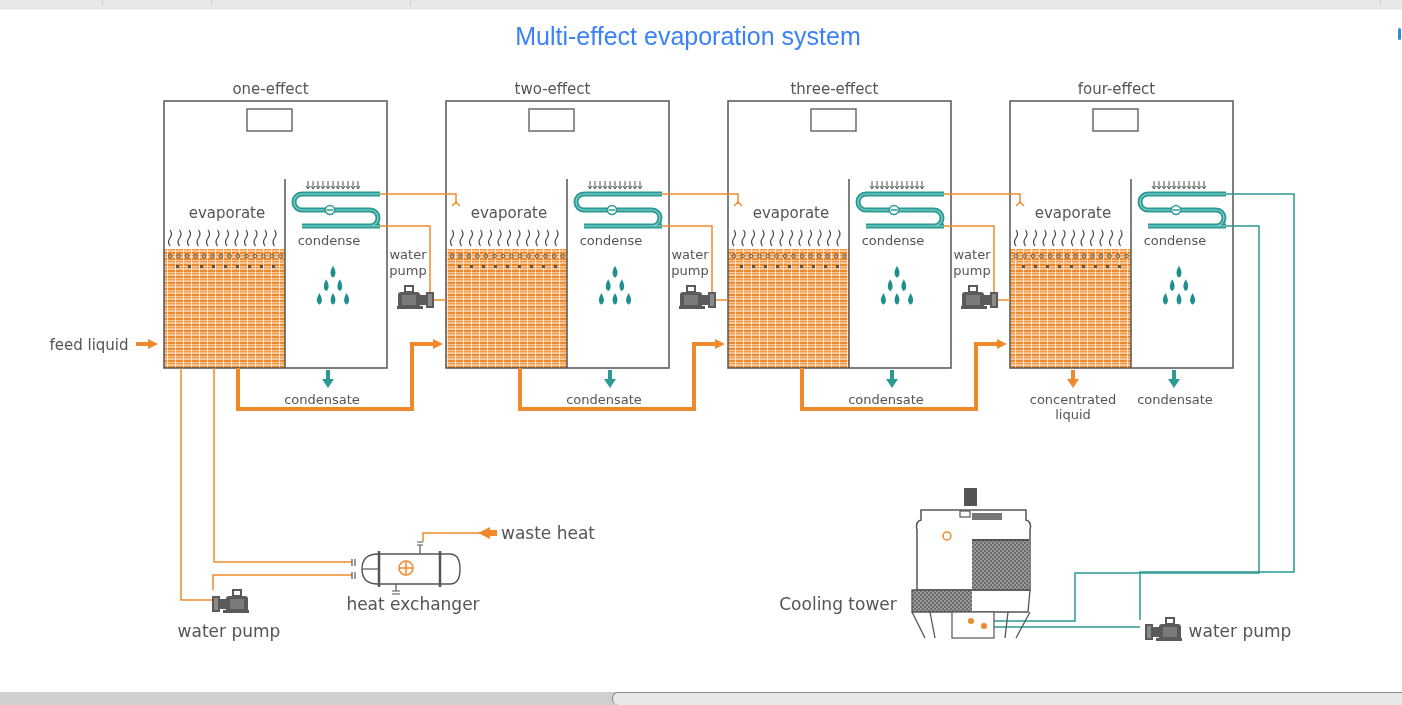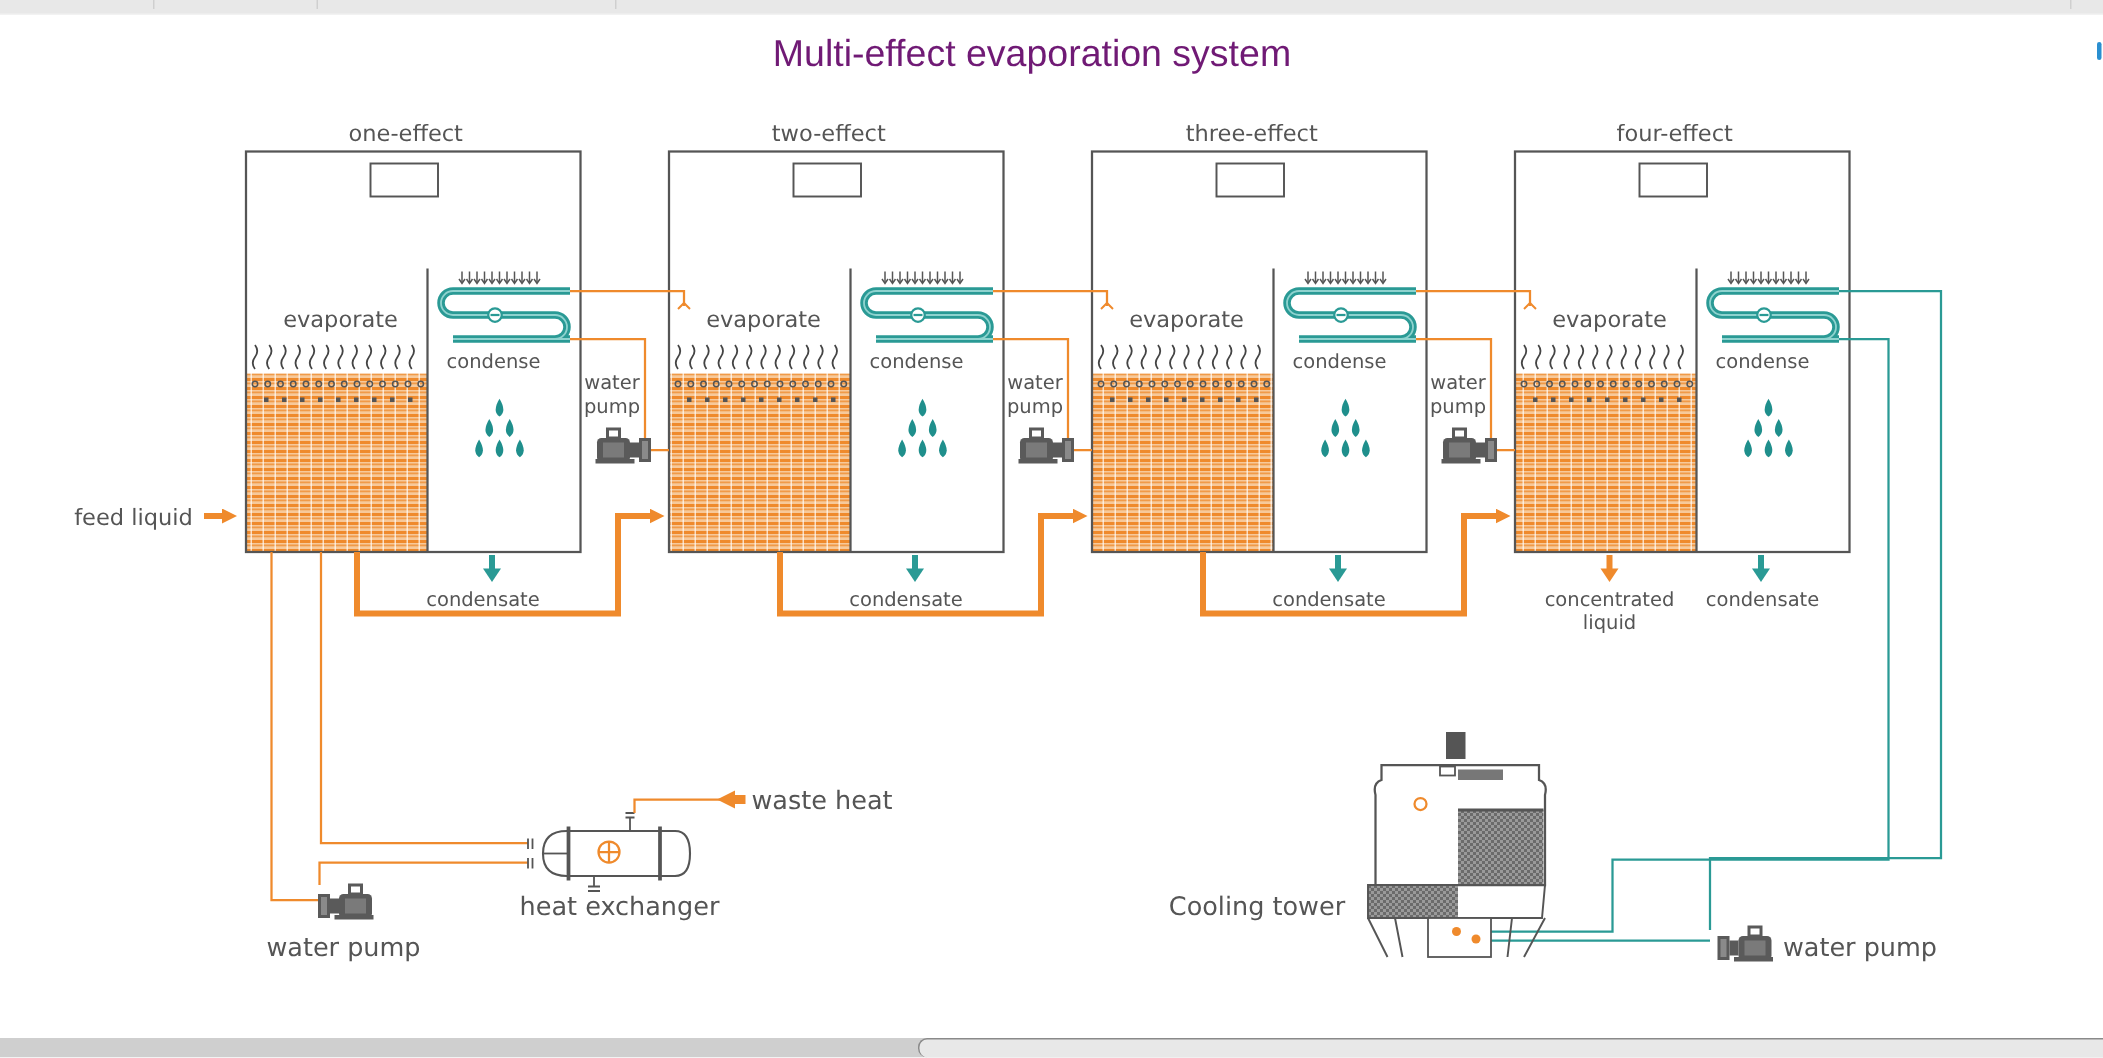--- a/index.html
+++ b/index.html
@@ -1,20 +1,20 @@
 <!DOCTYPE html>
 <html><head>
 <meta charset="utf-8">
 <style>
   html, body { margin:0; padding:0; background:#ffffff; }
   body { width:1402px; height:705px; position:relative; overflow:hidden;
          font-family:"Liberation Sans", "DejaVu Sans", sans-serif; }
   .topbar { position:absolute; left:0; top:0; width:1402px; height:9px; background:#e8e8e8; border-bottom:1px solid #f2f2f2; }
   .topbar .tick { position:absolute; top:0; width:1px; height:6px; background:#cfcfcf; }
-  .title { position:absolute; left:0; width:1376px; top:22px; text-align:center; font-size:25px; color:#701a75; }
+  .title { position:absolute; left:0; width:1376px; top:22px; text-align:center; font-size:25px; color:#3b82f6; }
   .side-marker { position:absolute; left:1398px; top:28px; width:3px; height:12px; background:#2a8fd0; border-radius:2px; }
   svg.diagram { position:absolute; left:0; top:0; }
   .bottombar { position:absolute; left:0; top:692px; width:1402px; height:13px; background:#cfcfcf; }
   .scroll-thumb { position:absolute; left:612px; top:692px; width:790px; height:12px; background:#e8e8e8;
                   border-top:1px solid #8a8a8a; border-left:1px solid #8a8a8a; border-radius:6px 0 0 6px; }
 </style>
 </head>
 <body>
 
 <div class="topbar">

